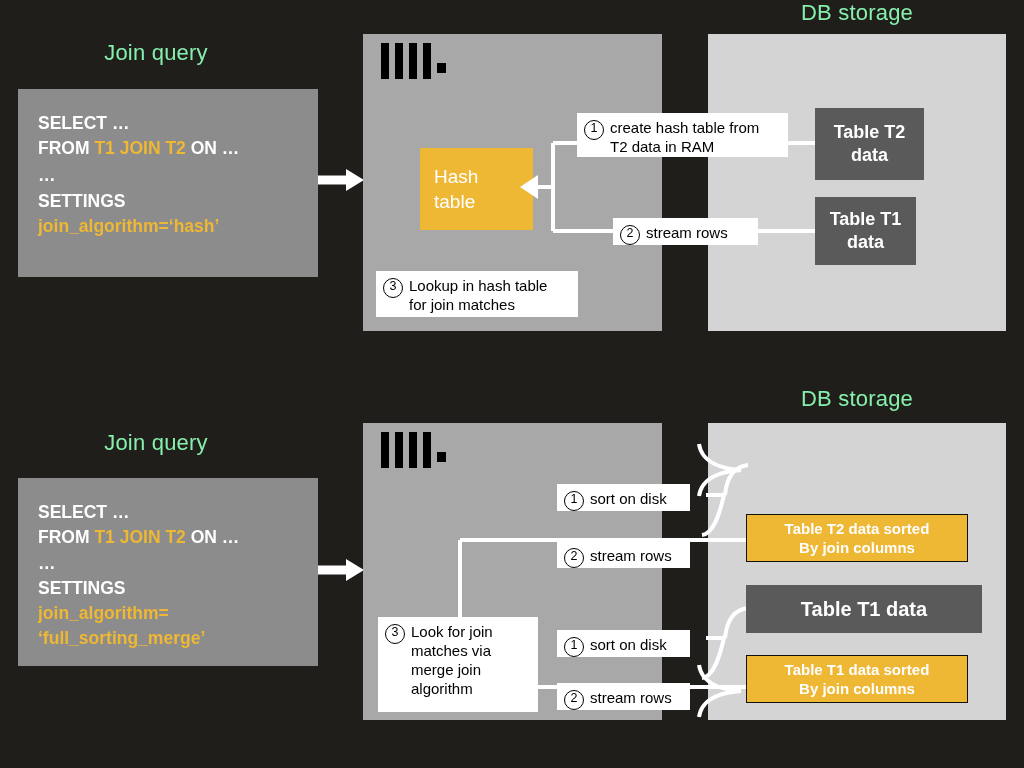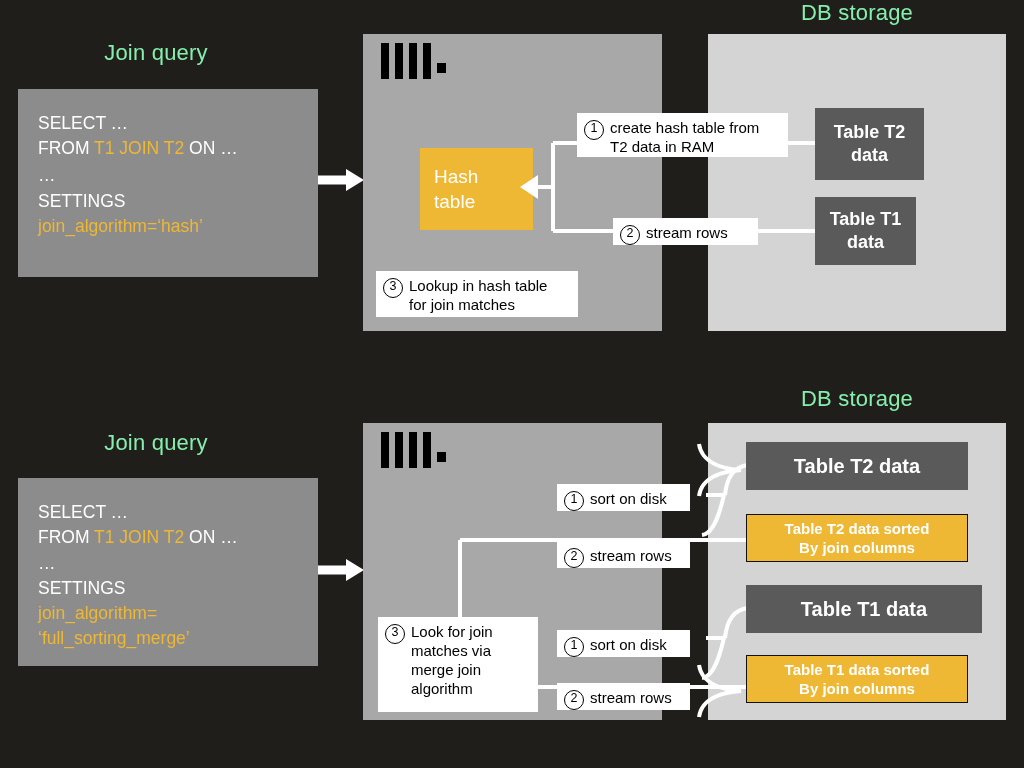--- a/index.html
+++ b/index.html
@@ -28,20 +28,21 @@
   .query-card{
     background:#8c8c8c;
     box-sizing:border-box;
     padding:22px 20px 0 20px;
   }
   .query-line{
     color:#ffffff;
     font-size:17.5px;
     line-height:25px;
     white-space:nowrap;
+    font-weight:bold;
   }
   .kw-orange{color:#eeb734;}
 
   
   .engine-panel{background:#a8a8a8;}
 
   
   .storage-panel{background:#d4d4d4;}
 
   
@@ -259,23 +260,20 @@
   </div>
 
   <div class="abs callout multi" style="left:378px;top:617px;width:160px;height:95px;">
     <span class="num">3</span>
     <span class="ctext" style="white-space:pre-line;">Look for join
 matches via
 merge join
 algorithm</span>
   </div>
 
-  <div class="abs box box-dark" style="left:746px;top:442px;width:222px;height:48px;font-size:20px;">
-    <span>Table T2 data</span>
-  </div>
 
   <div class="abs box box-amber" style="left:746px;top:514px;width:222px;height:48px;font-size:15px;line-height:19px;white-space:pre-line;">
     <span>Table T2 data sorted
 By join columns</span>
   </div>
 
   <div class="abs box box-dark" style="left:746px;top:585px;width:236px;height:48px;font-size:20px;">
     <span>Table T1 data</span>
   </div>
 

